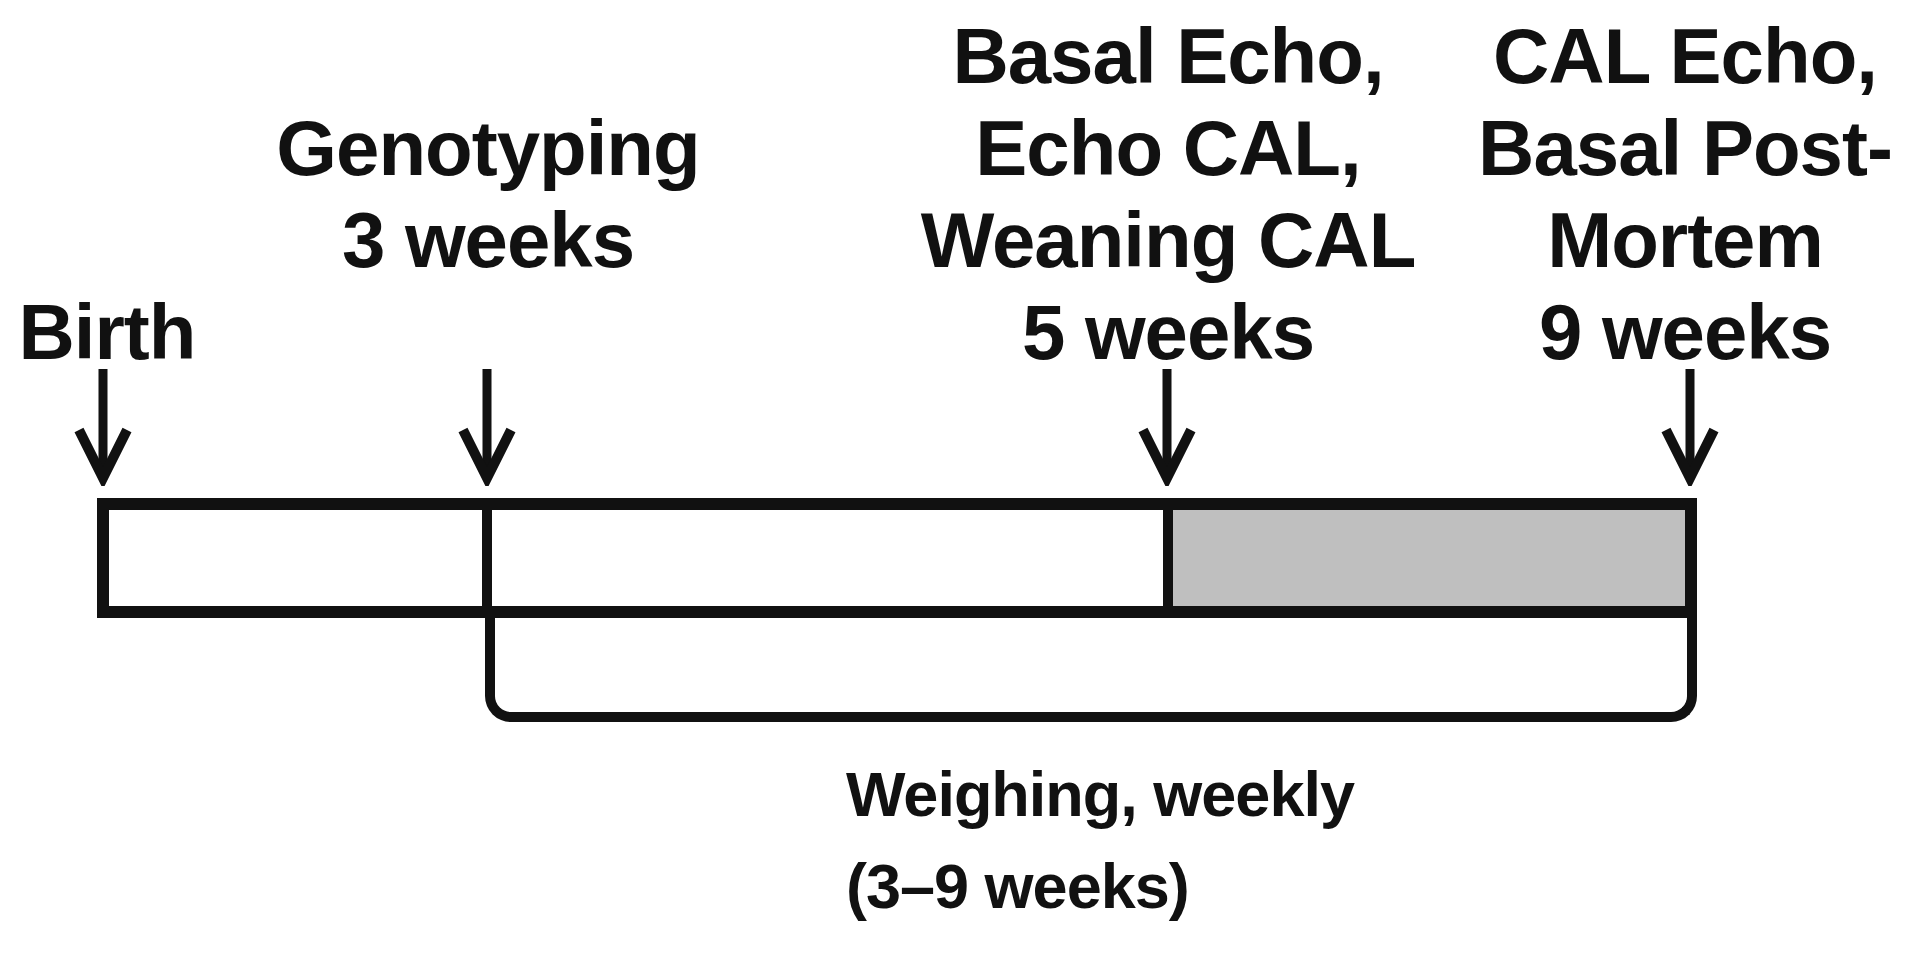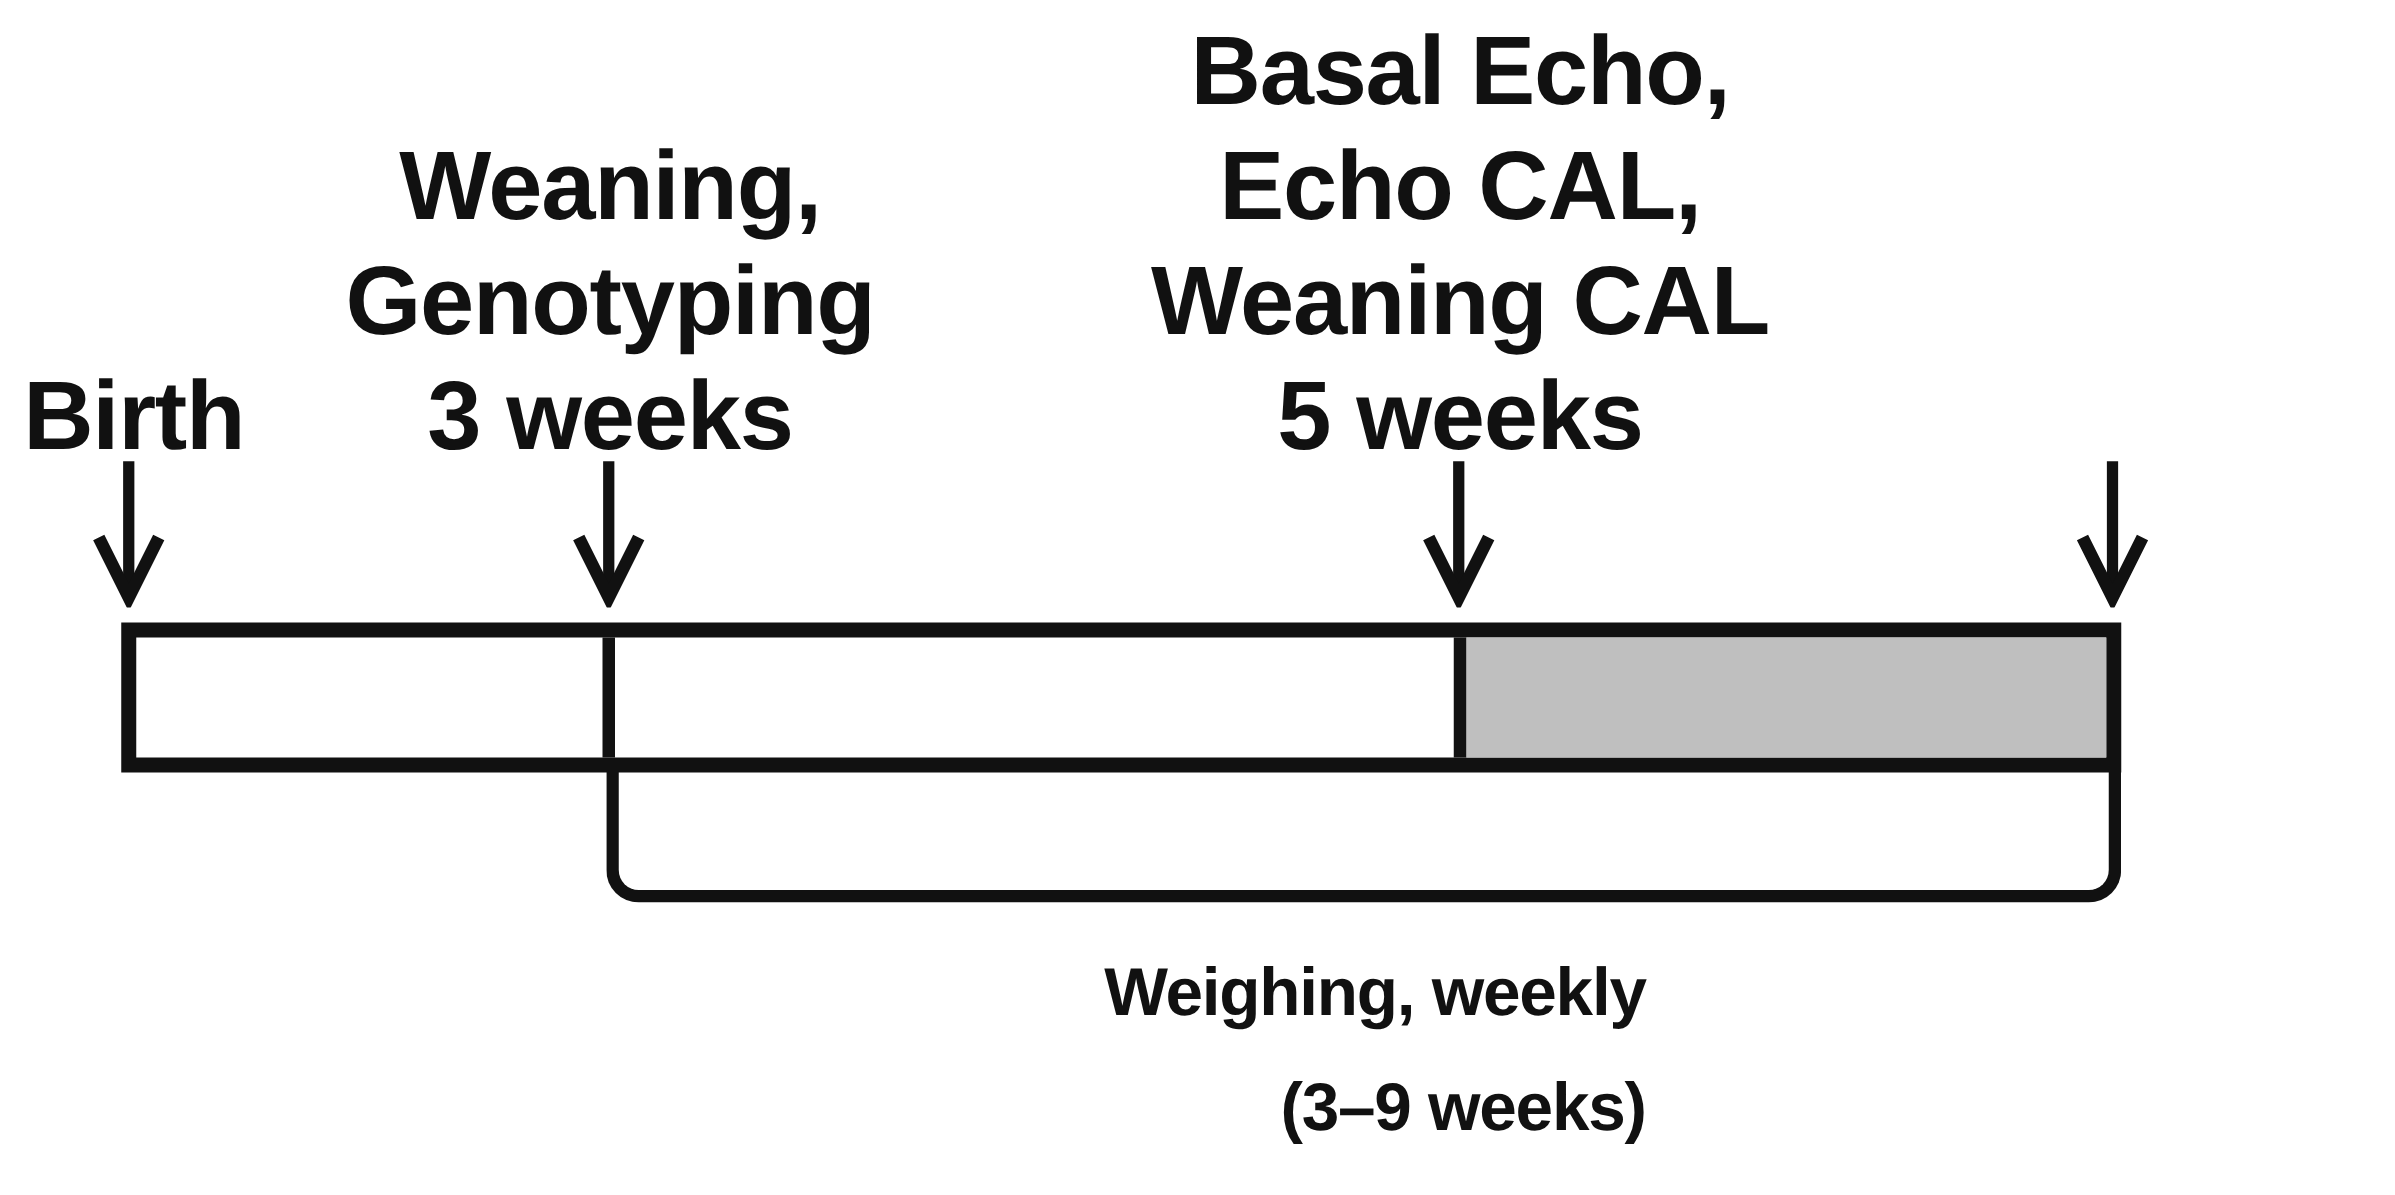--- a/index.html
+++ b/index.html
@@ -91,51 +91,56 @@
     border-bottom-right-radius: 26px;
     background: transparent;
   }
 
   
   #bracket-caption {
     position: absolute;
     left: 1100px;
     top: 748px;
     transform: translateX(-50%);
-    text-align: right;
+    text-align: left;
     font-weight: 700;
-    font-size: 54px;
+    font-size: 63px;
     line-height: 92px;
     white-space: nowrap;
     letter-spacing: -1px;
     color: #111111;
   }
 </style>
 </head>
 <body>
 
 <div id="figure">
 
   <div class="event-label" id="label-birth">
     <div>Birth</div>
   </div>
 
   <div class="event-label" id="label-weaning">
-    <div>Weaning,</div>
     <div>Genotyping</div>
     <div>3 weeks</div>
   </div>
 
   <div class="event-label" id="label-cal">
     <div>Basal Echo,</div>
     <div>Echo CAL,</div>
     <div>Weaning CAL</div>
     <div>5 weeks</div>
   </div>
 
+  <div class="event-label" id="label-post">
+    <div>CAL Echo,</div>
+    <div>Basal Post-</div>
+    <div>Mortem</div>
+    <div>9 weeks</div>
+  </div>
 
   <div class="arrow" id="arrow-birth">
     <svg viewBox="0 0 60 120" aria-hidden="true">
       <line x1="30" y1="3" x2="30" y2="110" stroke="#111111" stroke-width="9"></line>
       <polyline points="6,64 30,112 54,64" fill="none" stroke="#111111" stroke-width="10"></polyline>
     </svg>
   </div>
   <div class="arrow" id="arrow-3wk">
     <svg viewBox="0 0 60 120" aria-hidden="true">
       <line x1="30" y1="3" x2="30" y2="110" stroke="#111111" stroke-width="9"></line>

